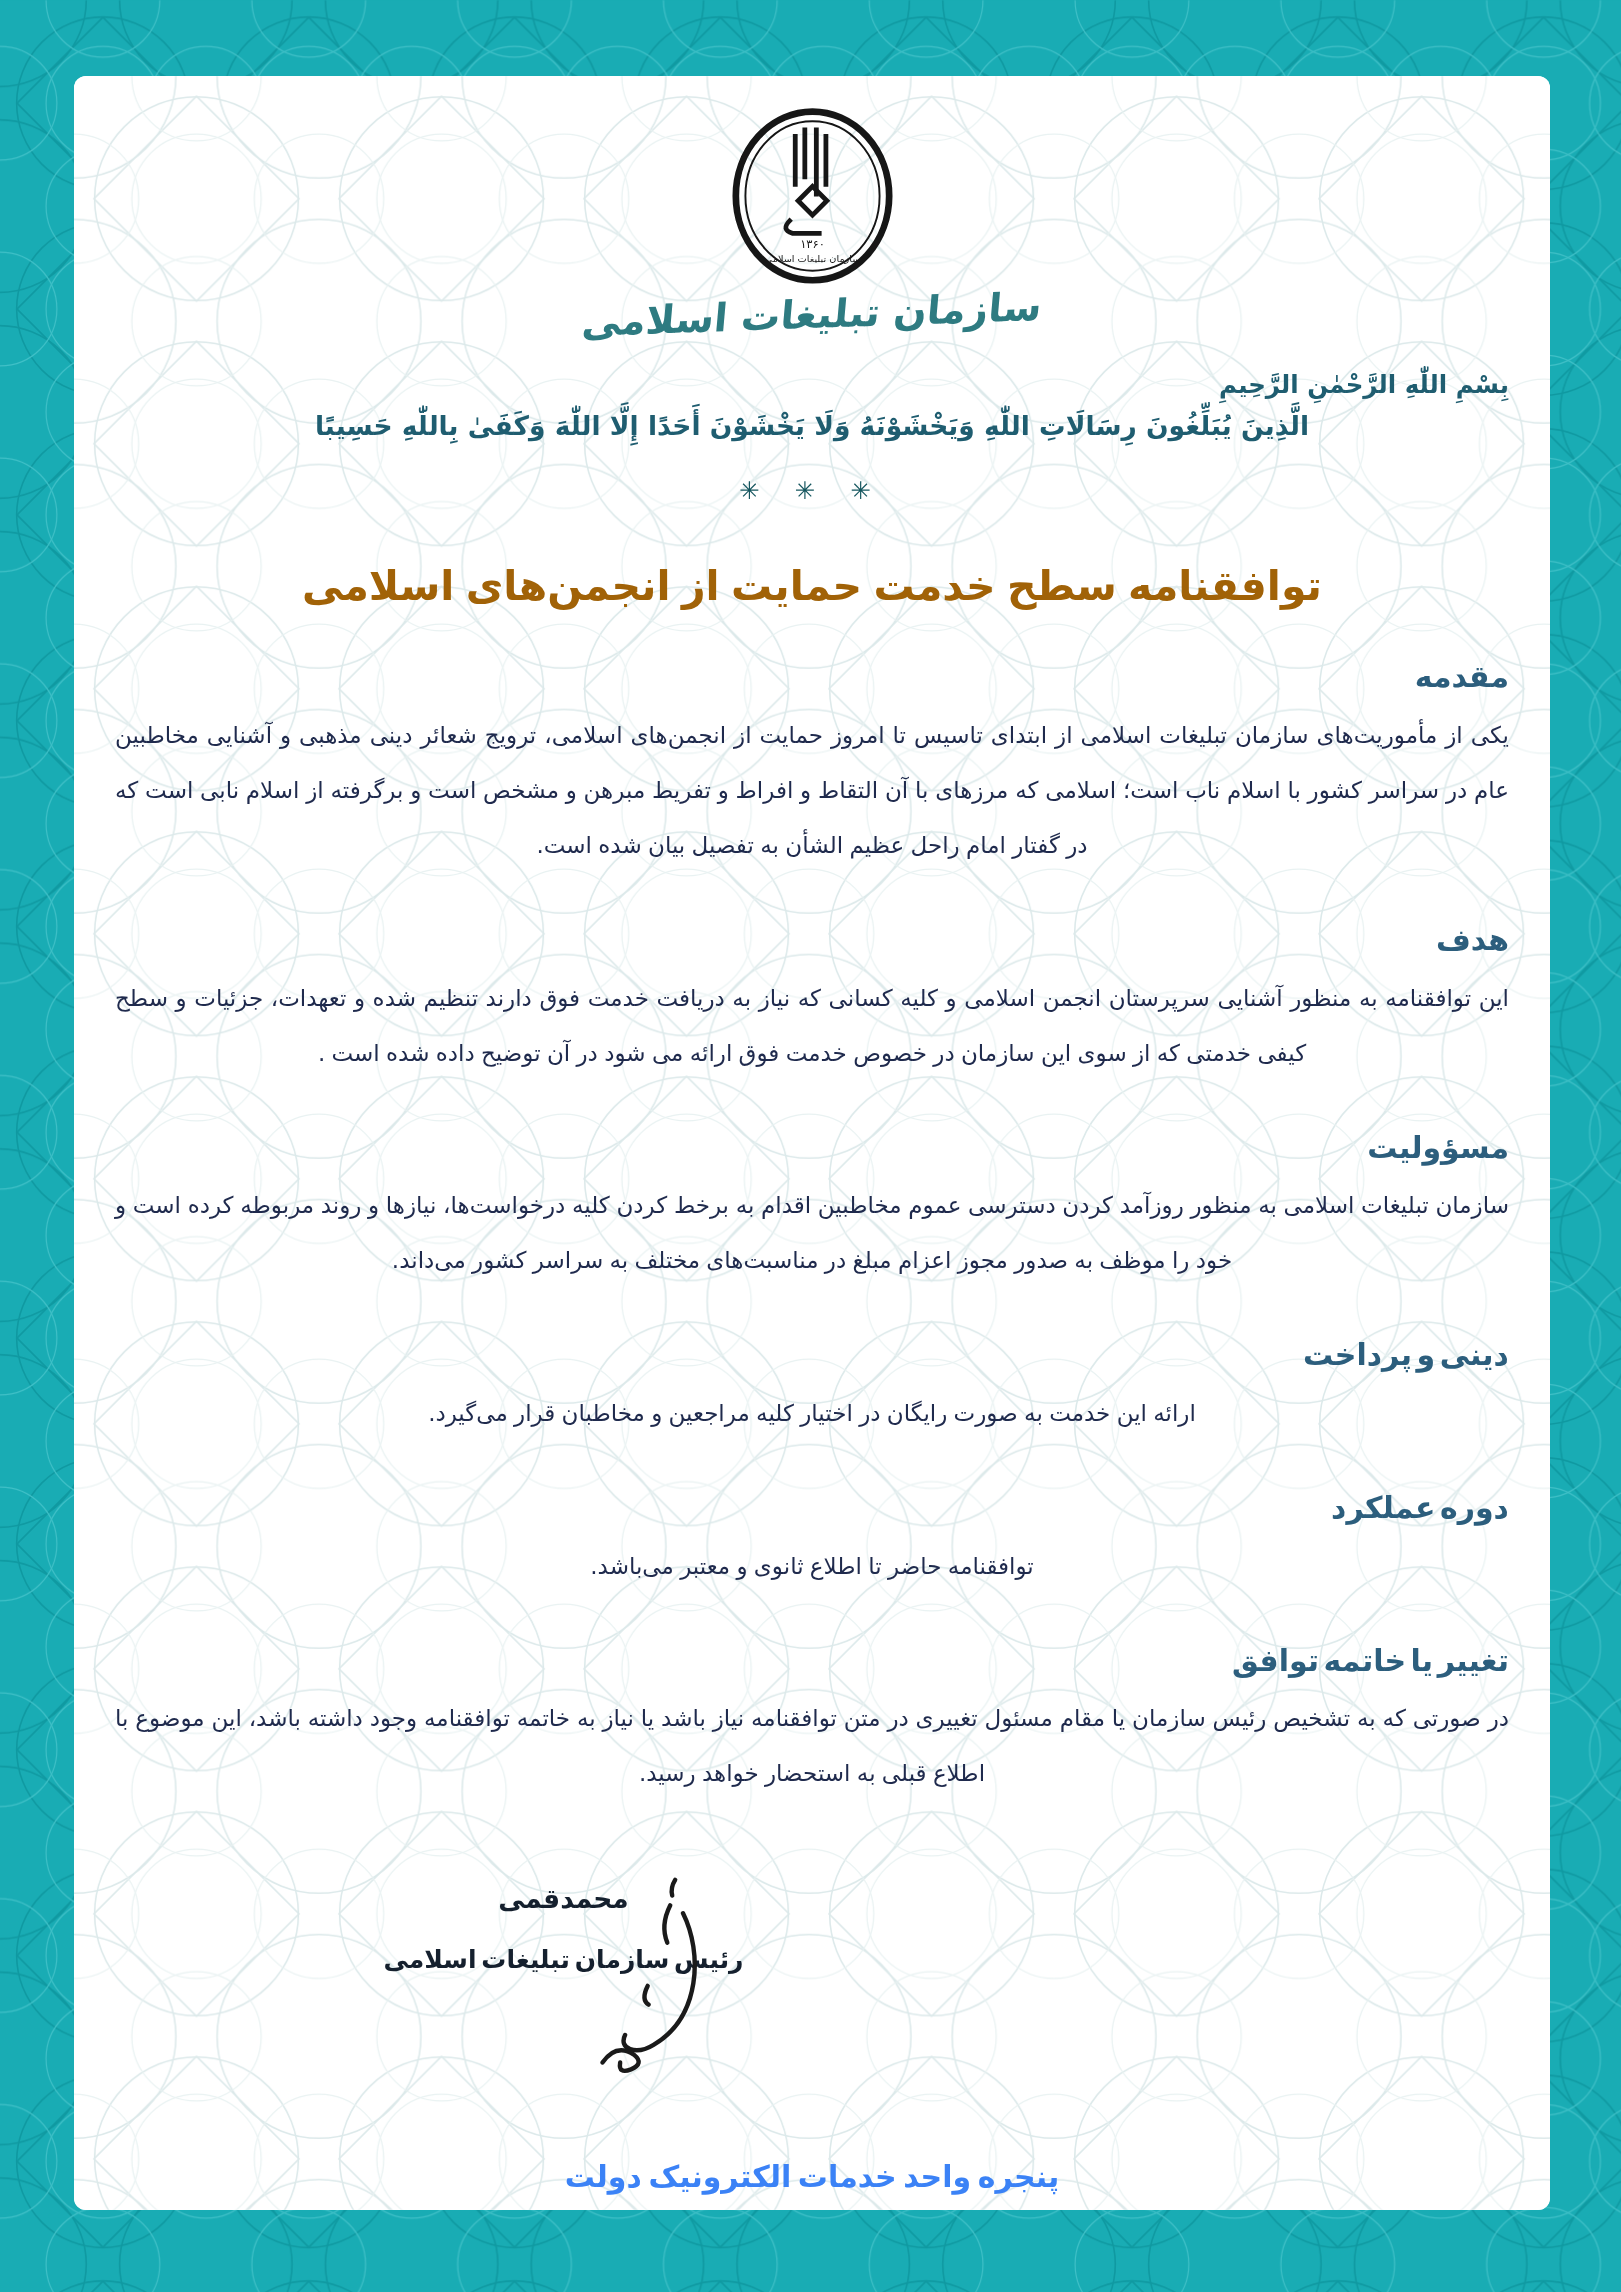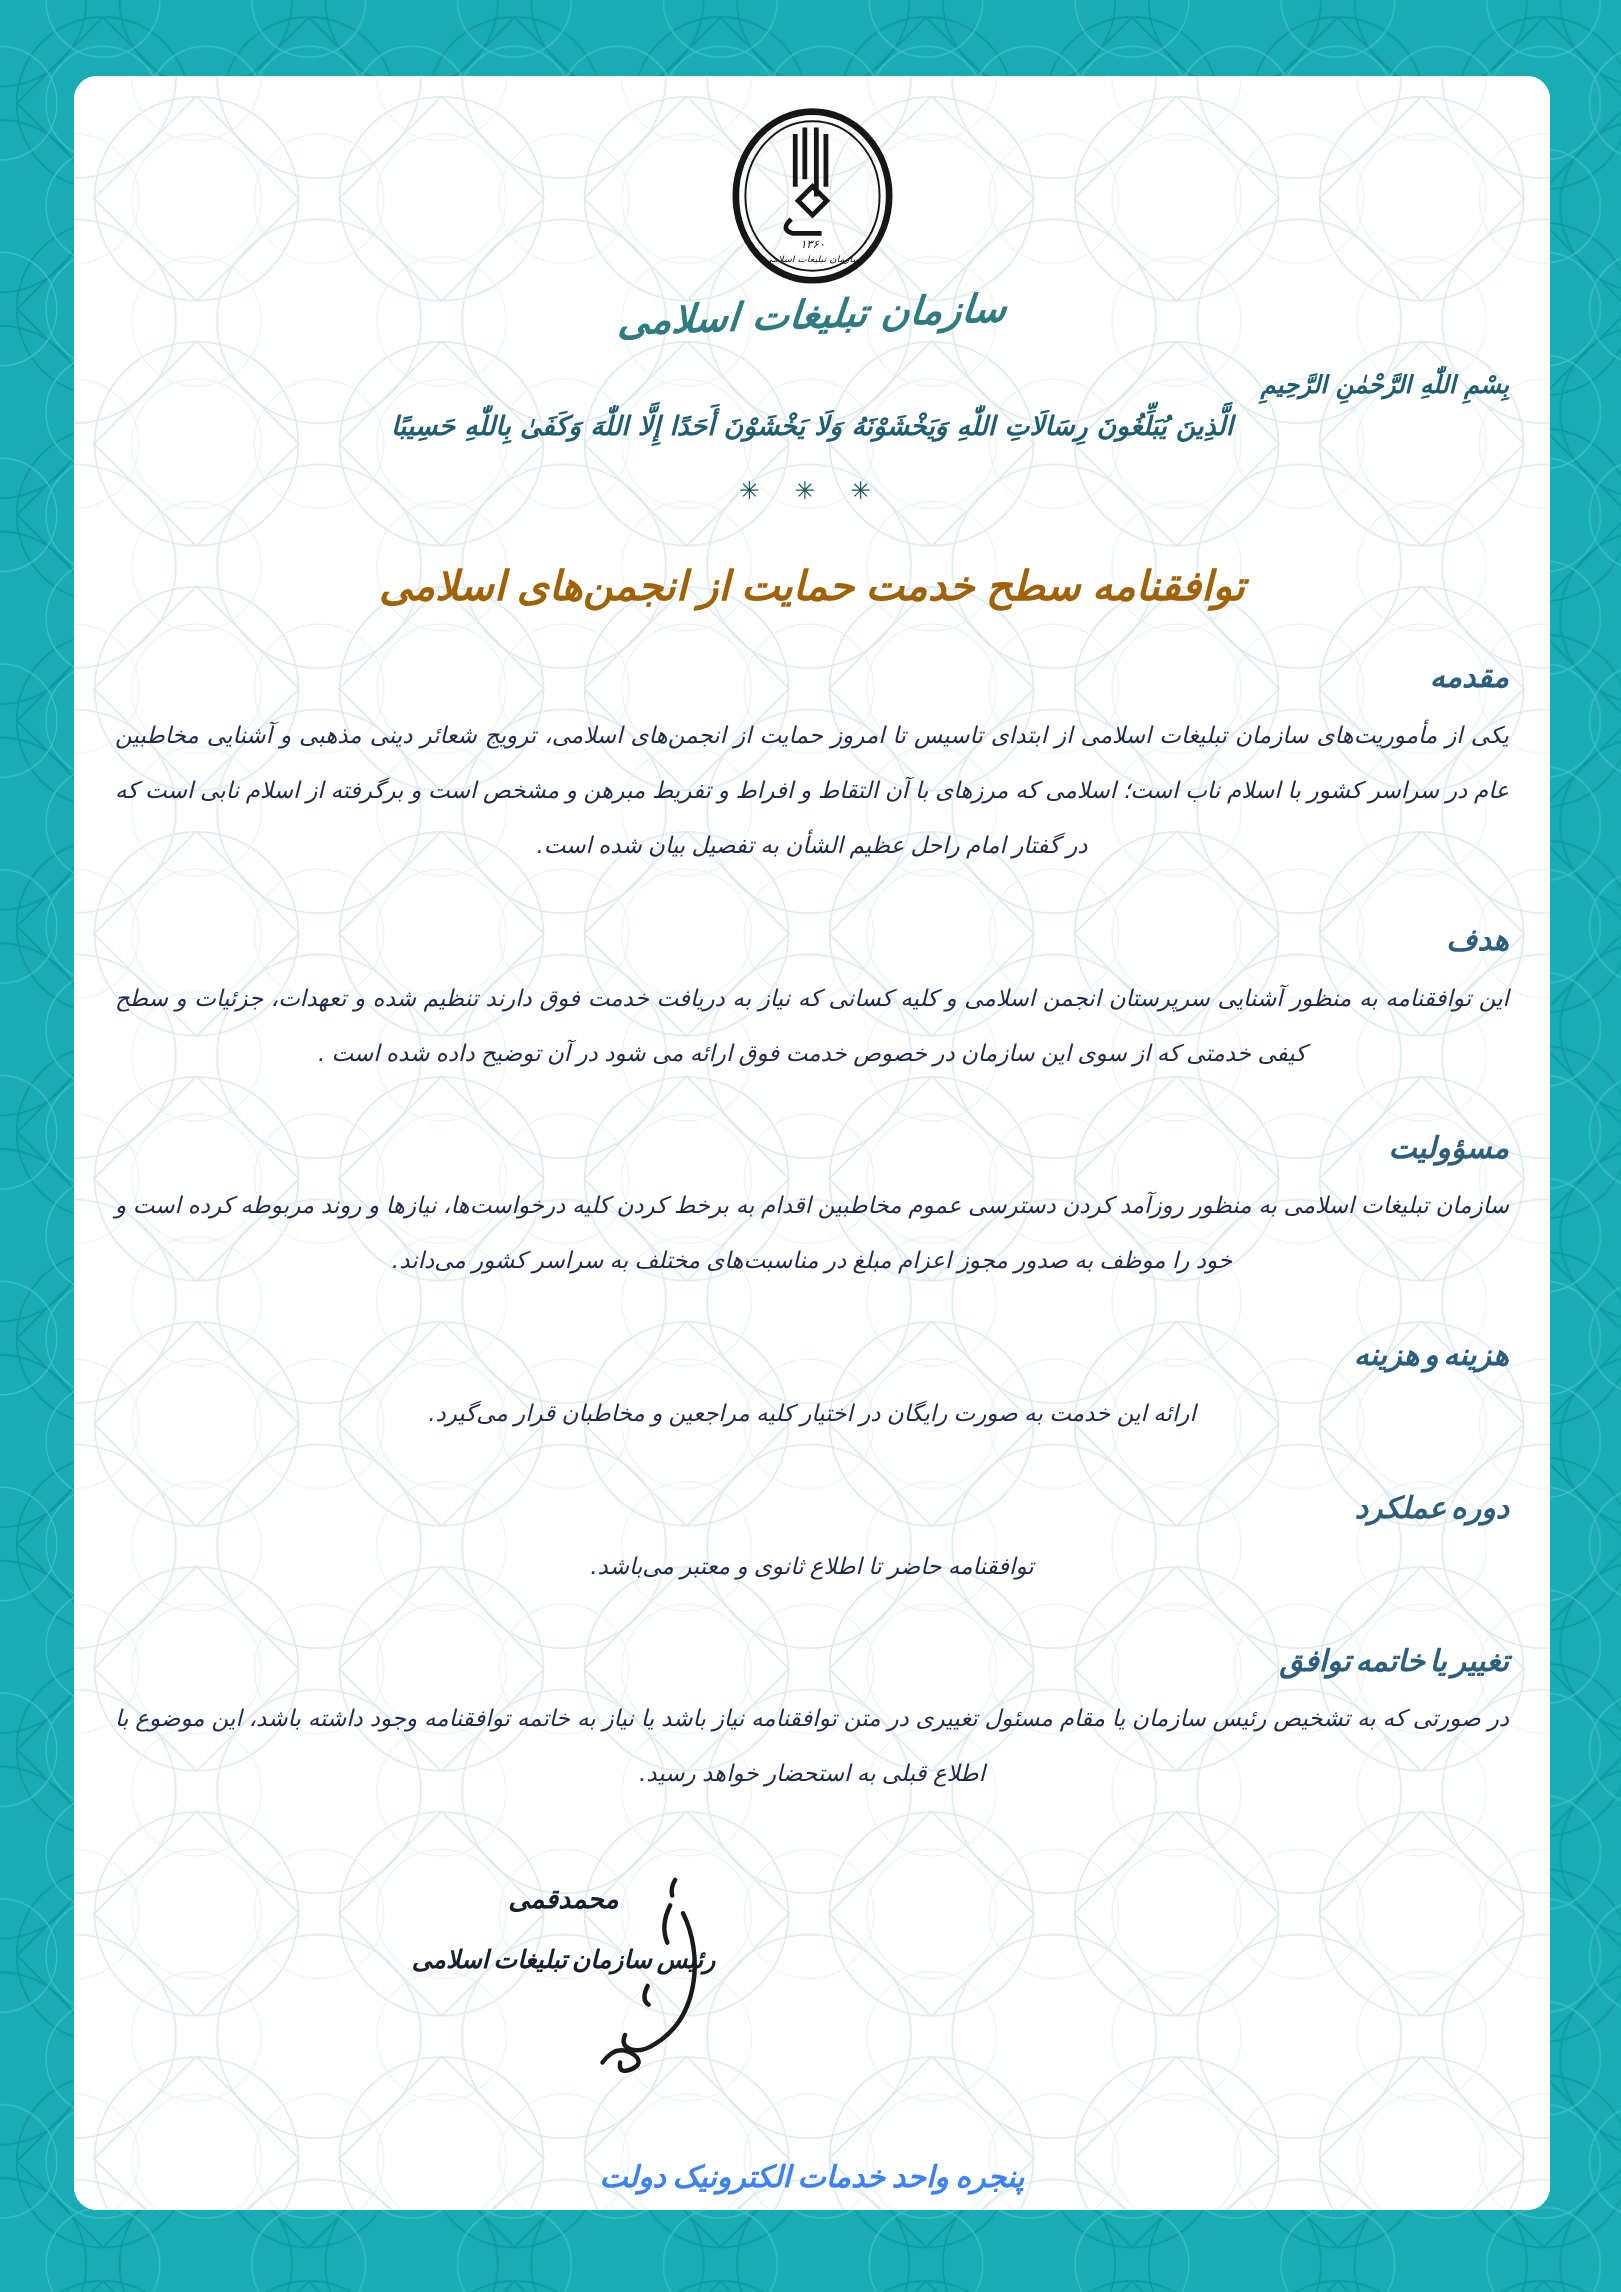--- a/index.html
+++ b/index.html
@@ -3,21 +3,21 @@
 <meta charset="utf-8">
 <style>
   html,body{margin:0;padding:0;background:#0c8d95;}
   .canvas{
     position:relative;width:1621px;height:2293px;overflow:hidden;
     font-family:"DejaVu Sans",sans-serif;background:#19acb4;
   }
   .pattern-svg{position:absolute;left:0;top:0;}
   .page{
     position:absolute;left:74px;top:76px;width:1476px;height:2134px;
-    background:#ffffff;border-radius:23px;overflow:hidden;font-style:italic;
+    background:#ffffff;border-radius:12px;overflow:hidden;
   }
   .page-pattern{position:absolute;left:0;top:0;}
   .content{
     position:absolute;left:0;top:0;width:100%;height:100%;
     direction:rtl;padding:0 41px;box-sizing:border-box;
   }
   .logo-wrap{text-align:center;margin-top:25.5px;}
   .logo-calligraphy{
     text-align:center;margin-top:2px;color:#2e7b81;font-size:39px;font-weight:bold;
   }
@@ -147,21 +147,21 @@
         <div class="sec-heading">هدف</div>
         <div class="sec-body">این توافقنامه به منظور آشنایی سرپرستان انجمن اسلامی و کلیه کسانی که نیاز به دریافت خدمت فوق دارند تنظیم شده و تعهدات، جزئیات و سطح کیفی خدمتی که از سوی این سازمان در خصوص خدمت فوق ارائه می شود در آن توضیح داده شده است .</div>
       </div>
 
       <div>
         <div class="sec-heading">مسؤولیت</div>
         <div class="sec-body">سازمان تبلیغات اسلامی به منظور روزآمد کردن دسترسی عموم مخاطبین اقدام به برخط کردن کلیه درخواست‌ها، نیازها و روند مربوطه کرده است و خود را موظف به صدور مجوز اعزام مبلغ در مناسبت‌های مختلف به سراسر کشور می‌داند.</div>
       </div>
 
       <div>
-        <div class="sec-heading">هزینه و هزینه</div>
+        <div class="sec-heading">دینی و پرداخت</div>
         <div class="sec-body">ارائه این خدمت به صورت رایگان در اختیار کلیه مراجعین و مخاطبان قرار می‌گیرد.</div>
       </div>
 
       <div>
         <div class="sec-heading">دوره عملکرد</div>
         <div class="sec-body">توافقنامه حاضر تا اطلاع ثانوی و معتبر می‌باشد.</div>
       </div>
 
       <div>
         <div class="sec-heading">تغییر یا خاتمه توافق</div>

